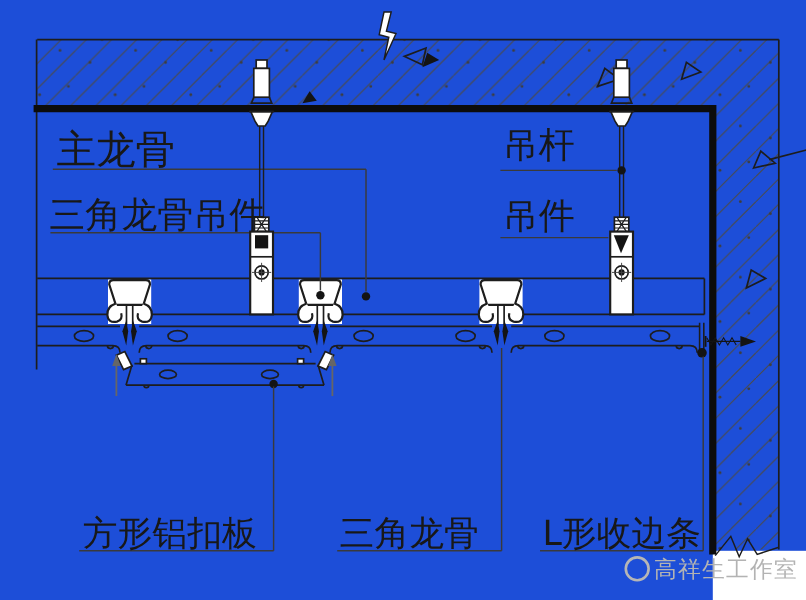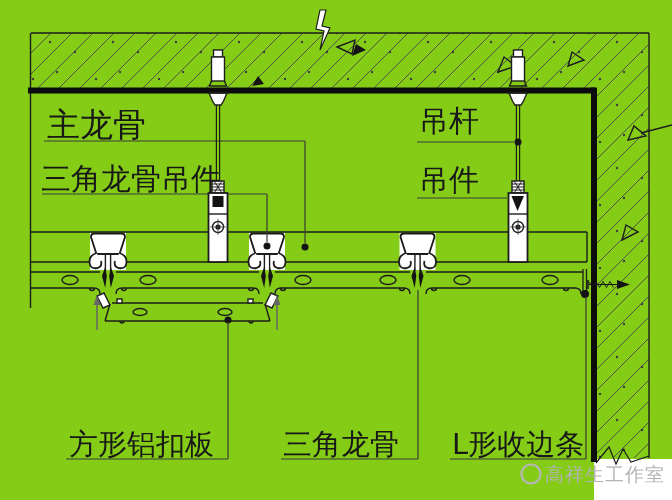--- a/index.html
+++ b/index.html
@@ -1,16 +1,16 @@
 <!DOCTYPE html>
 <html><head>
 <meta charset="utf-8">
 <style>
   html,body{margin:0;padding:0;background:#ffffff;}
-  #stage{position:relative;width:672px;height:500px;background:#84cc16;overflow:hidden;
+  #stage{position:relative;width:672px;height:500px;background:#1d4ed8;overflow:hidden;
          font-family:"DejaVu Sans",sans-serif;}
   svg{display:block;}
   .ink{stroke:#1d1d1d;fill:none;stroke-width:1.4;stroke-linecap:butt;}
   .ink-bold{stroke:#1d1d1d;fill:none;stroke-width:1.8;}
   .whitefill{fill:#ffffff;}
   .solid{fill:#141414;stroke:none;}
   .leader{stroke:#3a3a3a;fill:none;stroke-width:1.2;}
   .thick{stroke:#0c0c0c;stroke-width:6;fill:none;}
   .hatchline{stroke:#4a4a4a;stroke-width:0.9;}
   .lbl{fill:#181818;font-family:"DejaVu Sans",sans-serif;}

